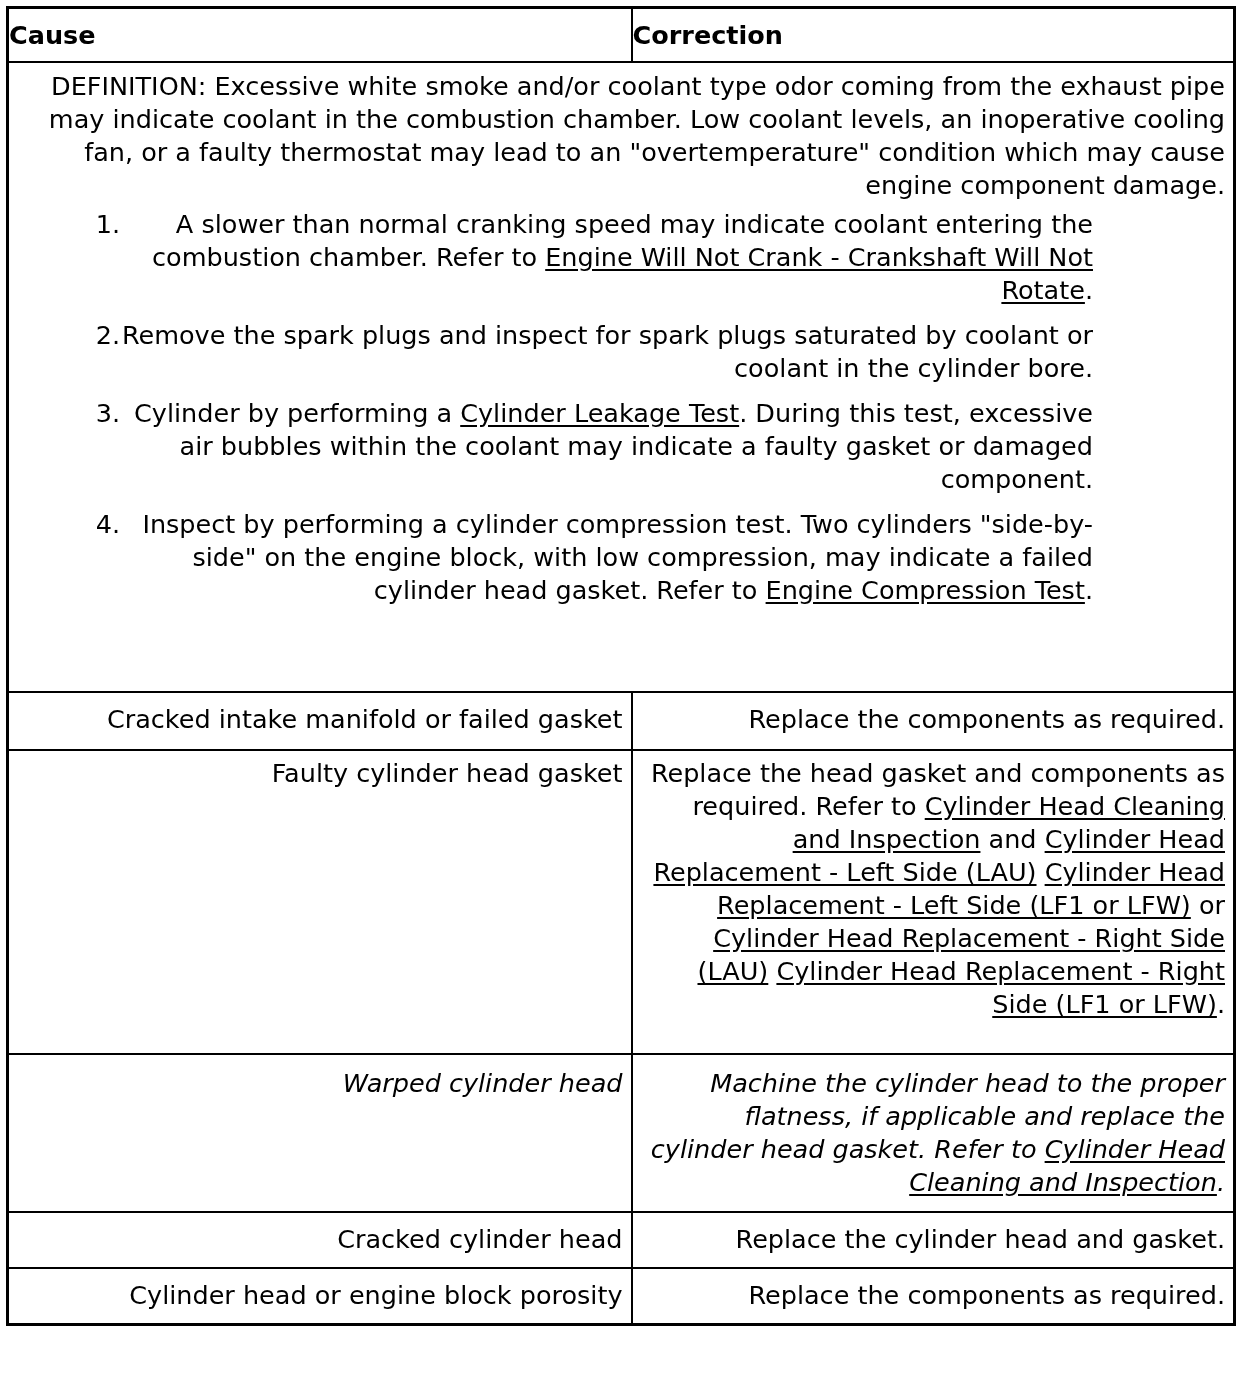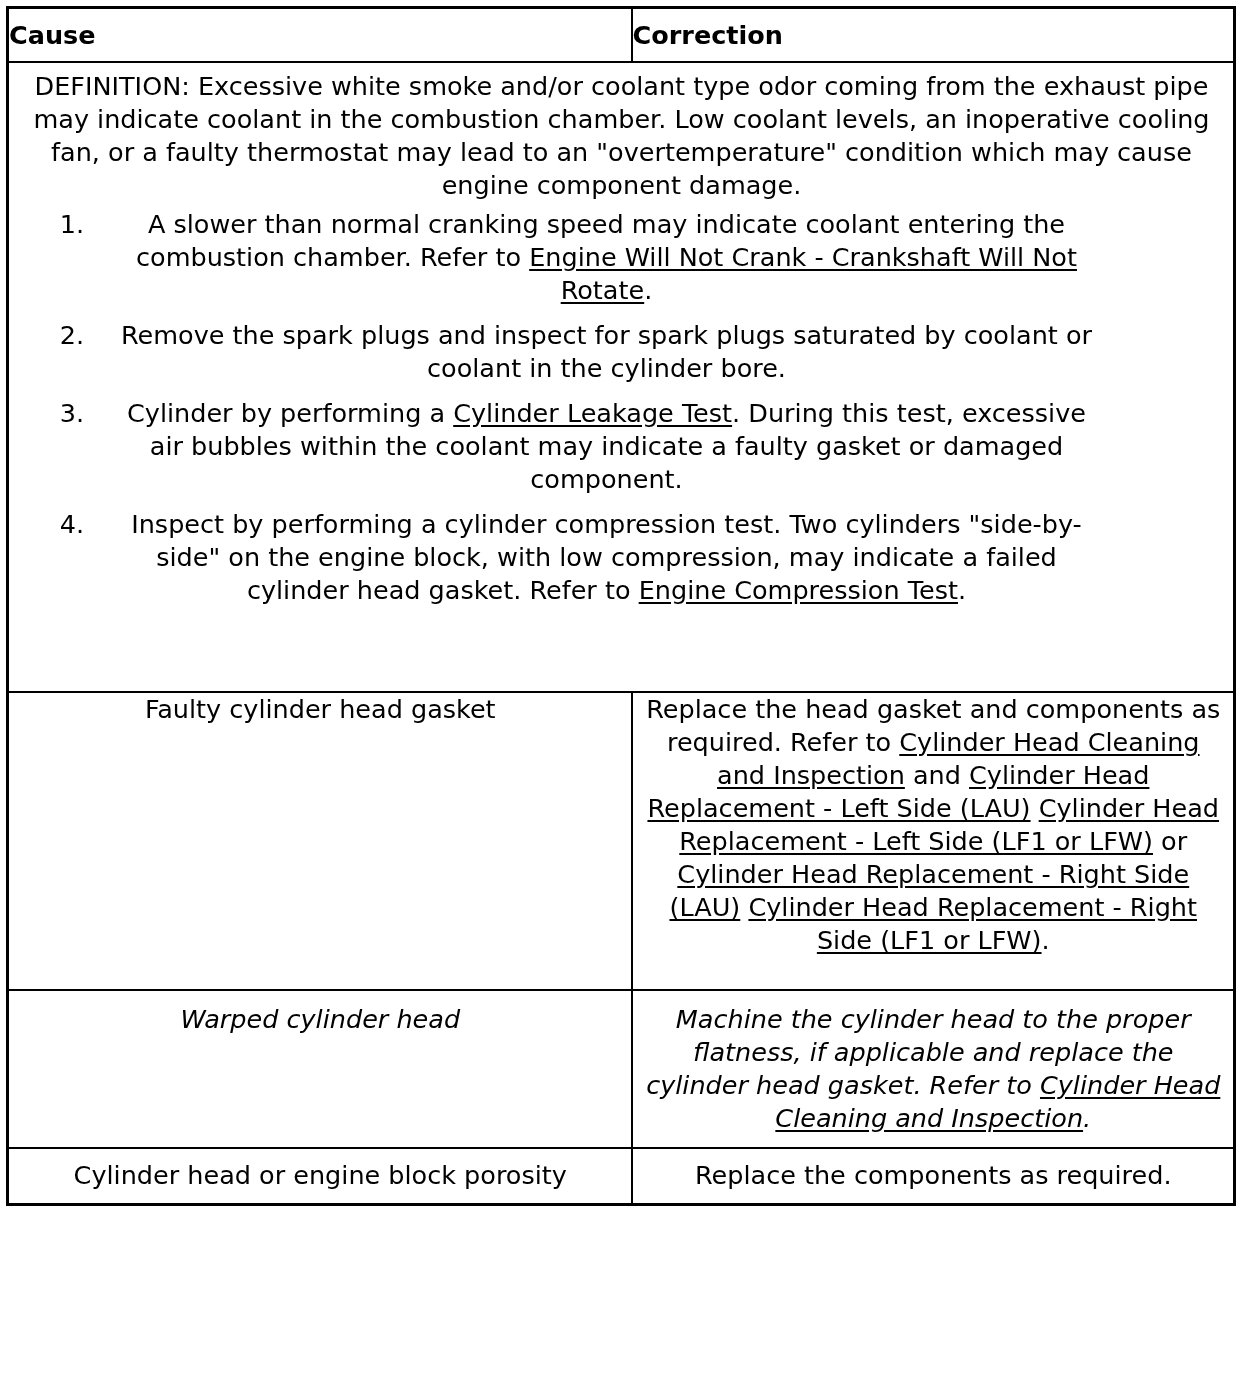--- a/index.html
+++ b/index.html
@@ -8,35 +8,35 @@
   table.diag {
     position: absolute; left: 6px; top: 6px; width: 1227px;
     border-collapse: collapse; table-layout: fixed;
     border: 3px solid #000;
   }
   table.diag col.c1 { width: 624px; }
   table.diag col.c2 { width: 603px; }
   table.diag th, table.diag td {
     border: 2px solid #000; vertical-align: top;
     font-size: 25.5px; line-height: 33px; padding: 0 8px 0 9px;
-    font-weight: normal; text-align: center;
+    font-weight: normal; text-align: right;
   }
   table.diag th {
     font-weight: bold; text-align: left; height: 52px; vertical-align: middle;
     padding: 0;
   }
   tr.def td { height: 621px; padding-top: 7px; }
   .deftext { margin: 0; }
   ol.steps { list-style: none; margin: 6px 0 0 0; padding: 0; width: 1075px; }
   ol.steps li { display: flex; margin-bottom: 12px; }
   ol.steps li .num { width: 96px; flex: none; padding-left: 6px; }
   ol.steps li .txt { flex: 1; }
   a.lnk { color: #000; text-decoration: underline; text-underline-offset: 3px; }
   tr.r1 td { height: 46px; padding-top: 10px; }
-  tr.r2 td { height: 296px; padding-top: 0; }
+  tr.r2 td { height: 296px; padding-top: 6px; }
   tr.r3 td { height: 144px; padding-top: 12px; font-style: italic; }
   tr.r4 td, tr.r5 td, tr.r6 td { height: 44px; padding-top: 10px; }
 </style>
 </head>
 <body>
 
 <table class="diag">
   <colgroup>
       <col class="c1">
       <col class="c2">
@@ -62,26 +62,34 @@
           <span class="num">3.</span>
           <span class="txt"><span>Cylinder by performing a </span><a class="lnk">Cylinder Leakage Test</a><span>. During this test, excessive air bubbles within the coolant may indicate a faulty gasket or damaged component.</span></span>
         </li>
         <li>
           <span class="num">4.</span>
           <span class="txt"><span>Inspect by performing a cylinder compression test. Two cylinders "side-by-side" on the engine block, with low compression, may indicate a failed cylinder head gasket. Refer to </span><a class="lnk">Engine Compression Test</a><span>.</span></span>
         </li>
       </ol>
     </td>
   </tr>
+  <tr class="r1">
+    <td>Cracked intake manifold or failed gasket</td>
+    <td>Replace the components as required.</td>
+  </tr>
   <tr class="r2">
     <td>Faulty cylinder head gasket</td>
     <td><span>Replace the head gasket and components as required. Refer to </span><a class="lnk">Cylinder Head Cleaning and Inspection</a><span> and </span><a class="lnk">Cylinder Head Replacement - Left Side (LAU)</a><span> </span><a class="lnk">Cylinder Head Replacement - Left Side (LF1 or LFW)</a><span> or </span><a class="lnk">Cylinder Head Replacement - Right Side (LAU)</a><span> </span><a class="lnk">Cylinder Head Replacement - Right Side (LF1 or LFW)</a><span>.</span></td>
   </tr>
   <tr class="r3">
     <td>Warped cylinder head</td>
     <td><span>Machine the cylinder head to the proper flatness, if applicable and replace the cylinder head gasket. Refer to </span><a class="lnk">Cylinder Head Cleaning and Inspection</a><span>.</span></td>
+  </tr>
+  <tr class="r4">
+    <td>Cracked cylinder head</td>
+    <td>Replace the cylinder head and gasket.</td>
   </tr>
   <tr class="r6">
     <td>Cylinder head or engine block porosity</td>
     <td>Replace the components as required.</td>
   </tr>
 </tbody>
   </table>
 
 </body></html>

